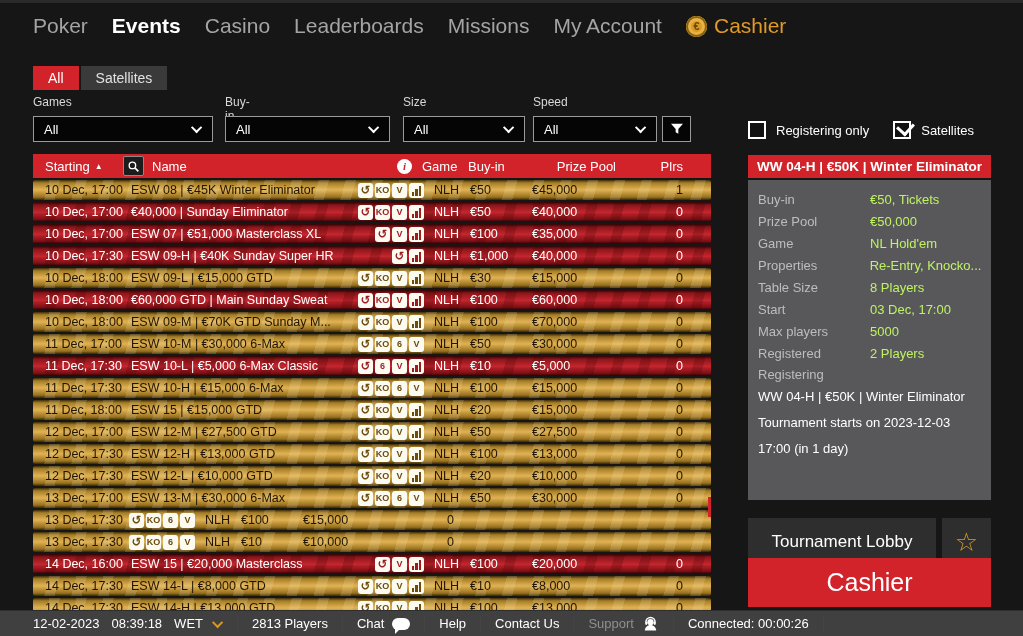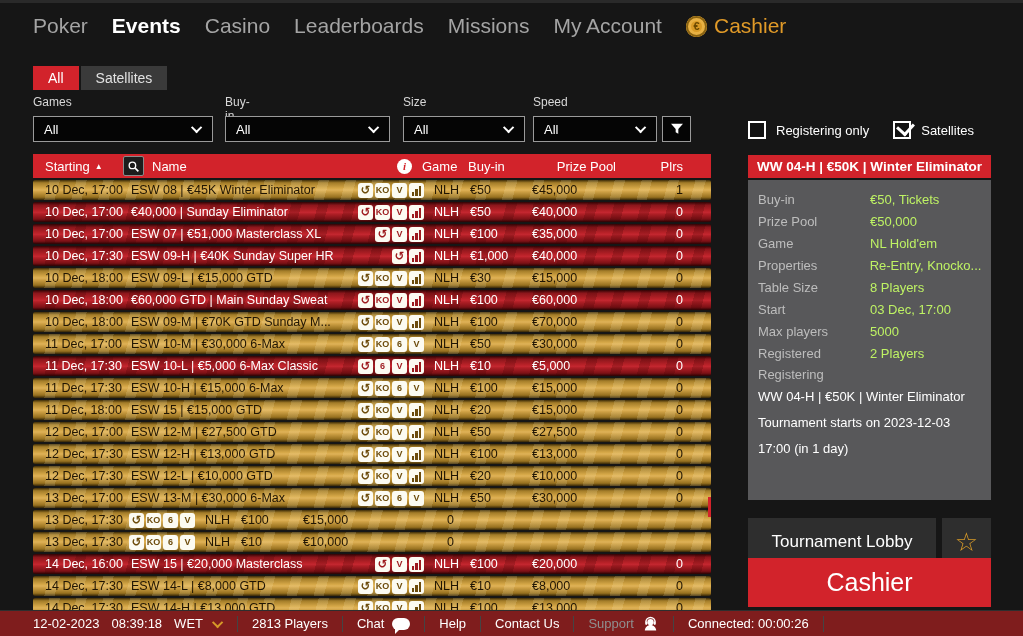--- a/index.html
+++ b/index.html
@@ -100,21 +100,21 @@
 
   .btn-row { position:absolute; top:505px; left:748px; width:243px; display:flex; gap:6px;margin-top:13px; }
   .btn-lobby { width:188px; height:47px; background:#2e2e2e; color:#fff; font-size:17px;
     display:flex; align-items:center; justify-content:center; cursor:pointer; }
   .btn-fav { width:49px; height:47px; background:#2e2e2e; display:flex; align-items:center; justify-content:center; cursor:pointer; }
   .star { color:#d79a28; font-size:26px; line-height:26px; }
   .btn-cashier { position:absolute; top:558px; left:748px; width:243px; height:49px; background:#d2232b;
     color:#fff; font-size:25px; display:flex; align-items:center; justify-content:center; cursor:pointer; }
 
   
-  .statusbar { position:absolute; bottom:0; left:0; width:1023px; height:26px; background:#7f1d1d;
+  .statusbar { position:absolute; bottom:0; left:0; width:1023px; height:26px; background:#404040;
     border-top:1px solid #2e2e2e; display:flex; align-items:center; color:#fff; font-size:13px; }
   .sb-sep { width:1px; height:16px; background:#444; }
   .sb-item { padding:0 14px; display:flex; align-items:center; gap:8px; white-space:nowrap; }
   .sb-clock { padding-left:33px; gap:12px; cursor:pointer; }
   .chev-gold { width:8px; height:8px; border-left:2px solid #d79a28; border-bottom:2px solid #d79a28;
     transform:rotate(-45deg) translateY(-2px); }
   .bubble { position:relative; width:18px; height:12px; background:#fff; border-radius:6px; }
   .bubble::after { content:""; position:absolute; left:3px; bottom:-4px; border:4px solid transparent;
     border-top-color:#fff; border-left-color:#fff; }
   .sb-support { color:#8f8f8f; }

